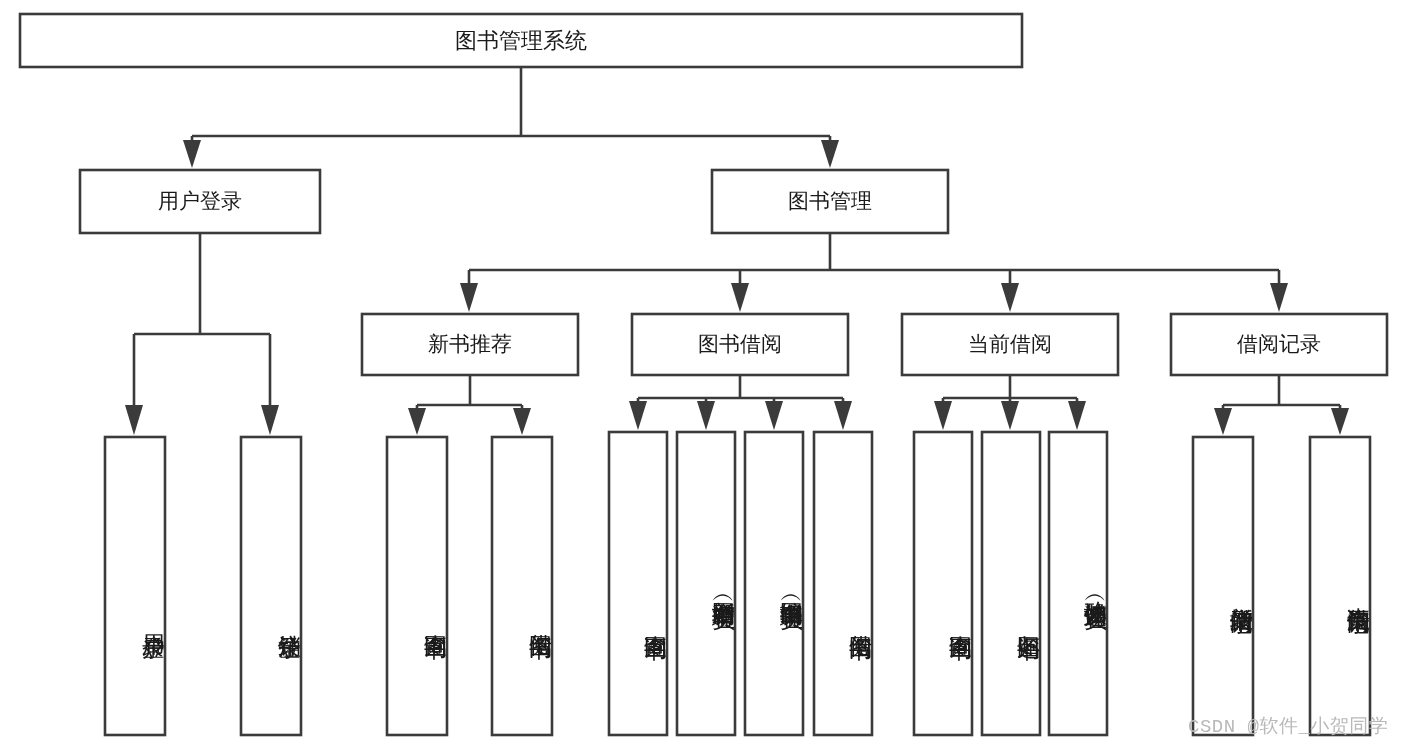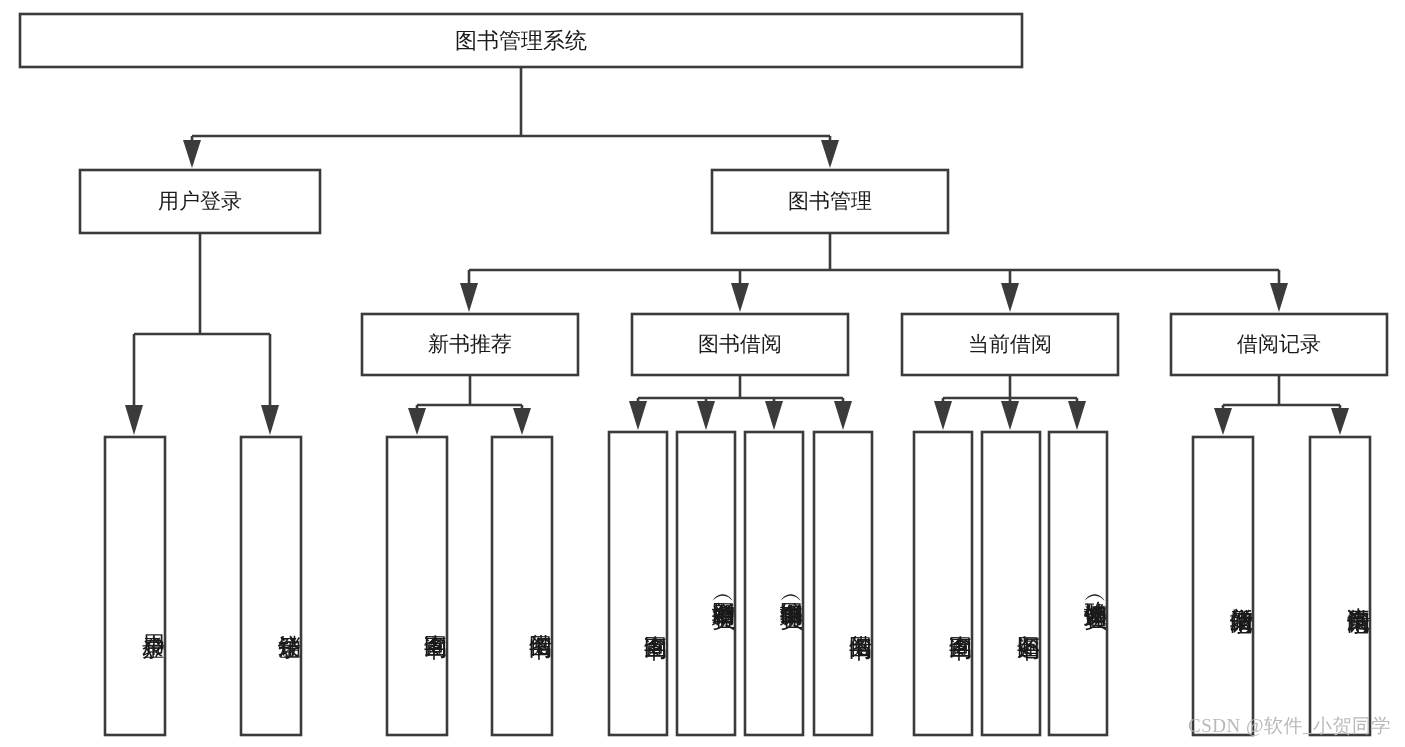--- a/index.html
+++ b/index.html
@@ -72,21 +72,21 @@
     display: flex;
     align-items: flex-start;
     justify-content: center;
     pointer-events: none;
     text-align: center;
   }
   .watermark {
     position: absolute;
     left: 1188px;
     top: 713px;
-    font-family: Liberation Serif, serif;
+    font-family: Liberation Mono, monospace;
     font-size: 19px;
     color: #b9b9b9;
     white-space: nowrap;
     letter-spacing: 0.5px;
   }
 </style>
 </head>
 <body>
 
 <div id="diagram-root">

